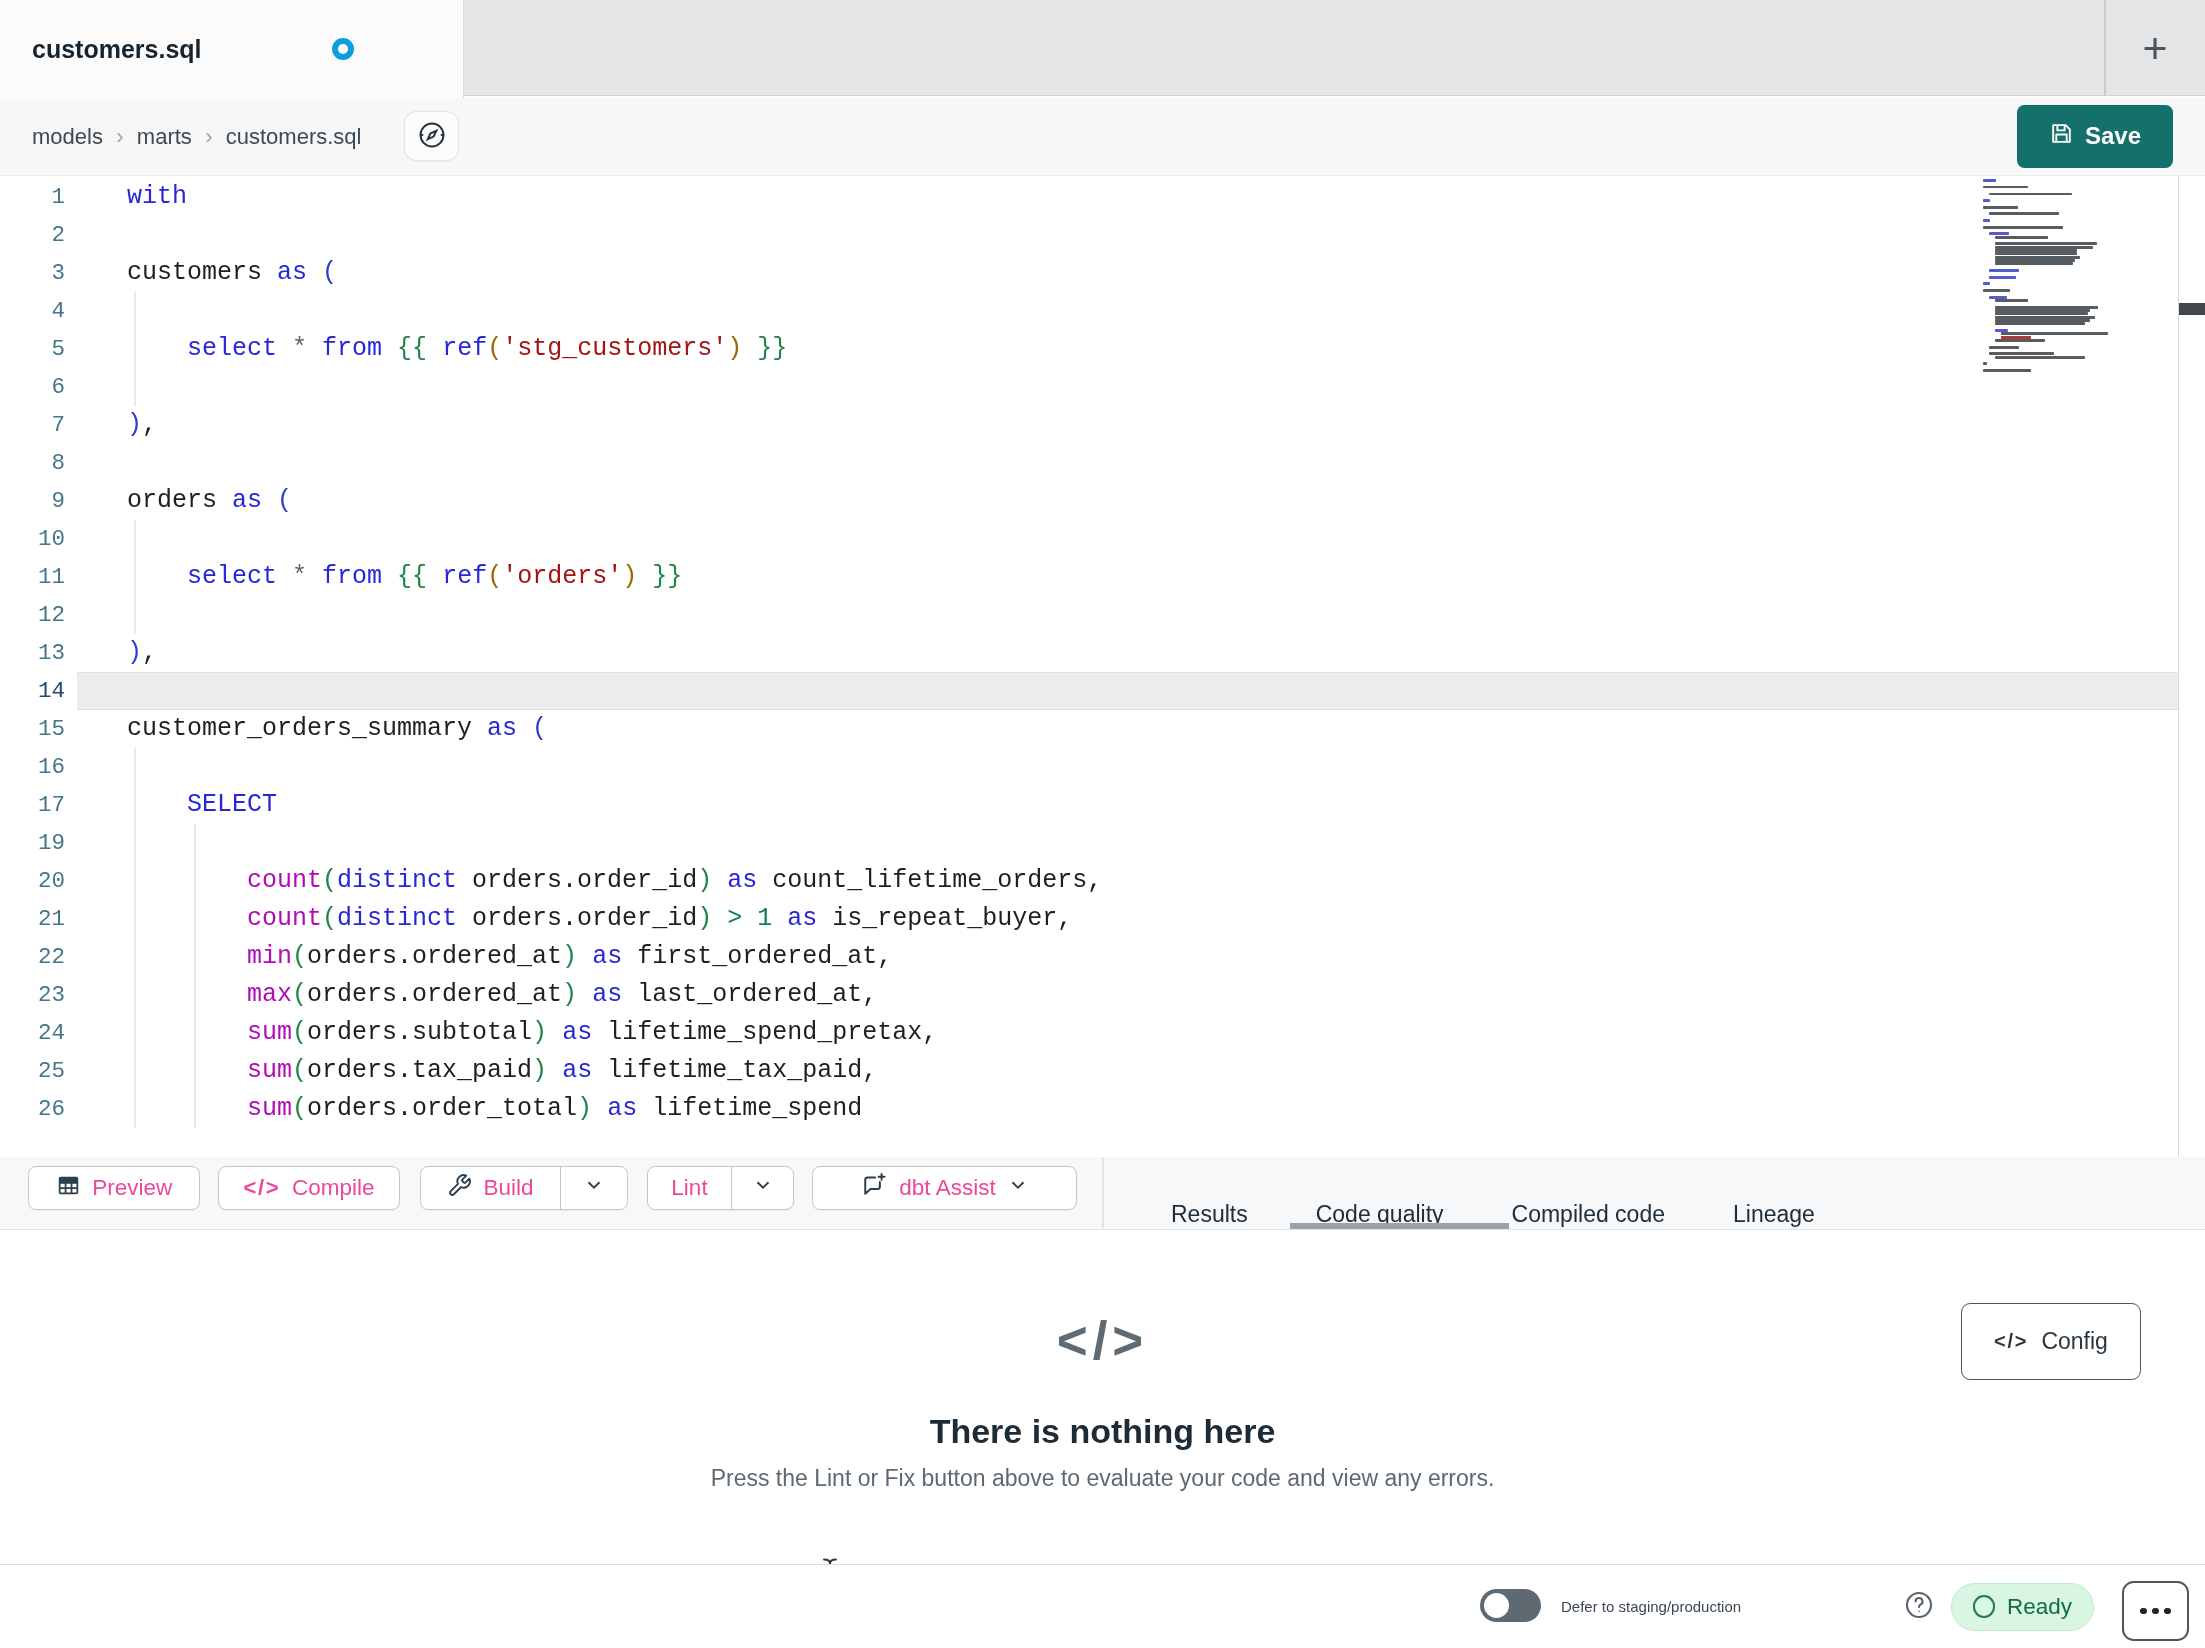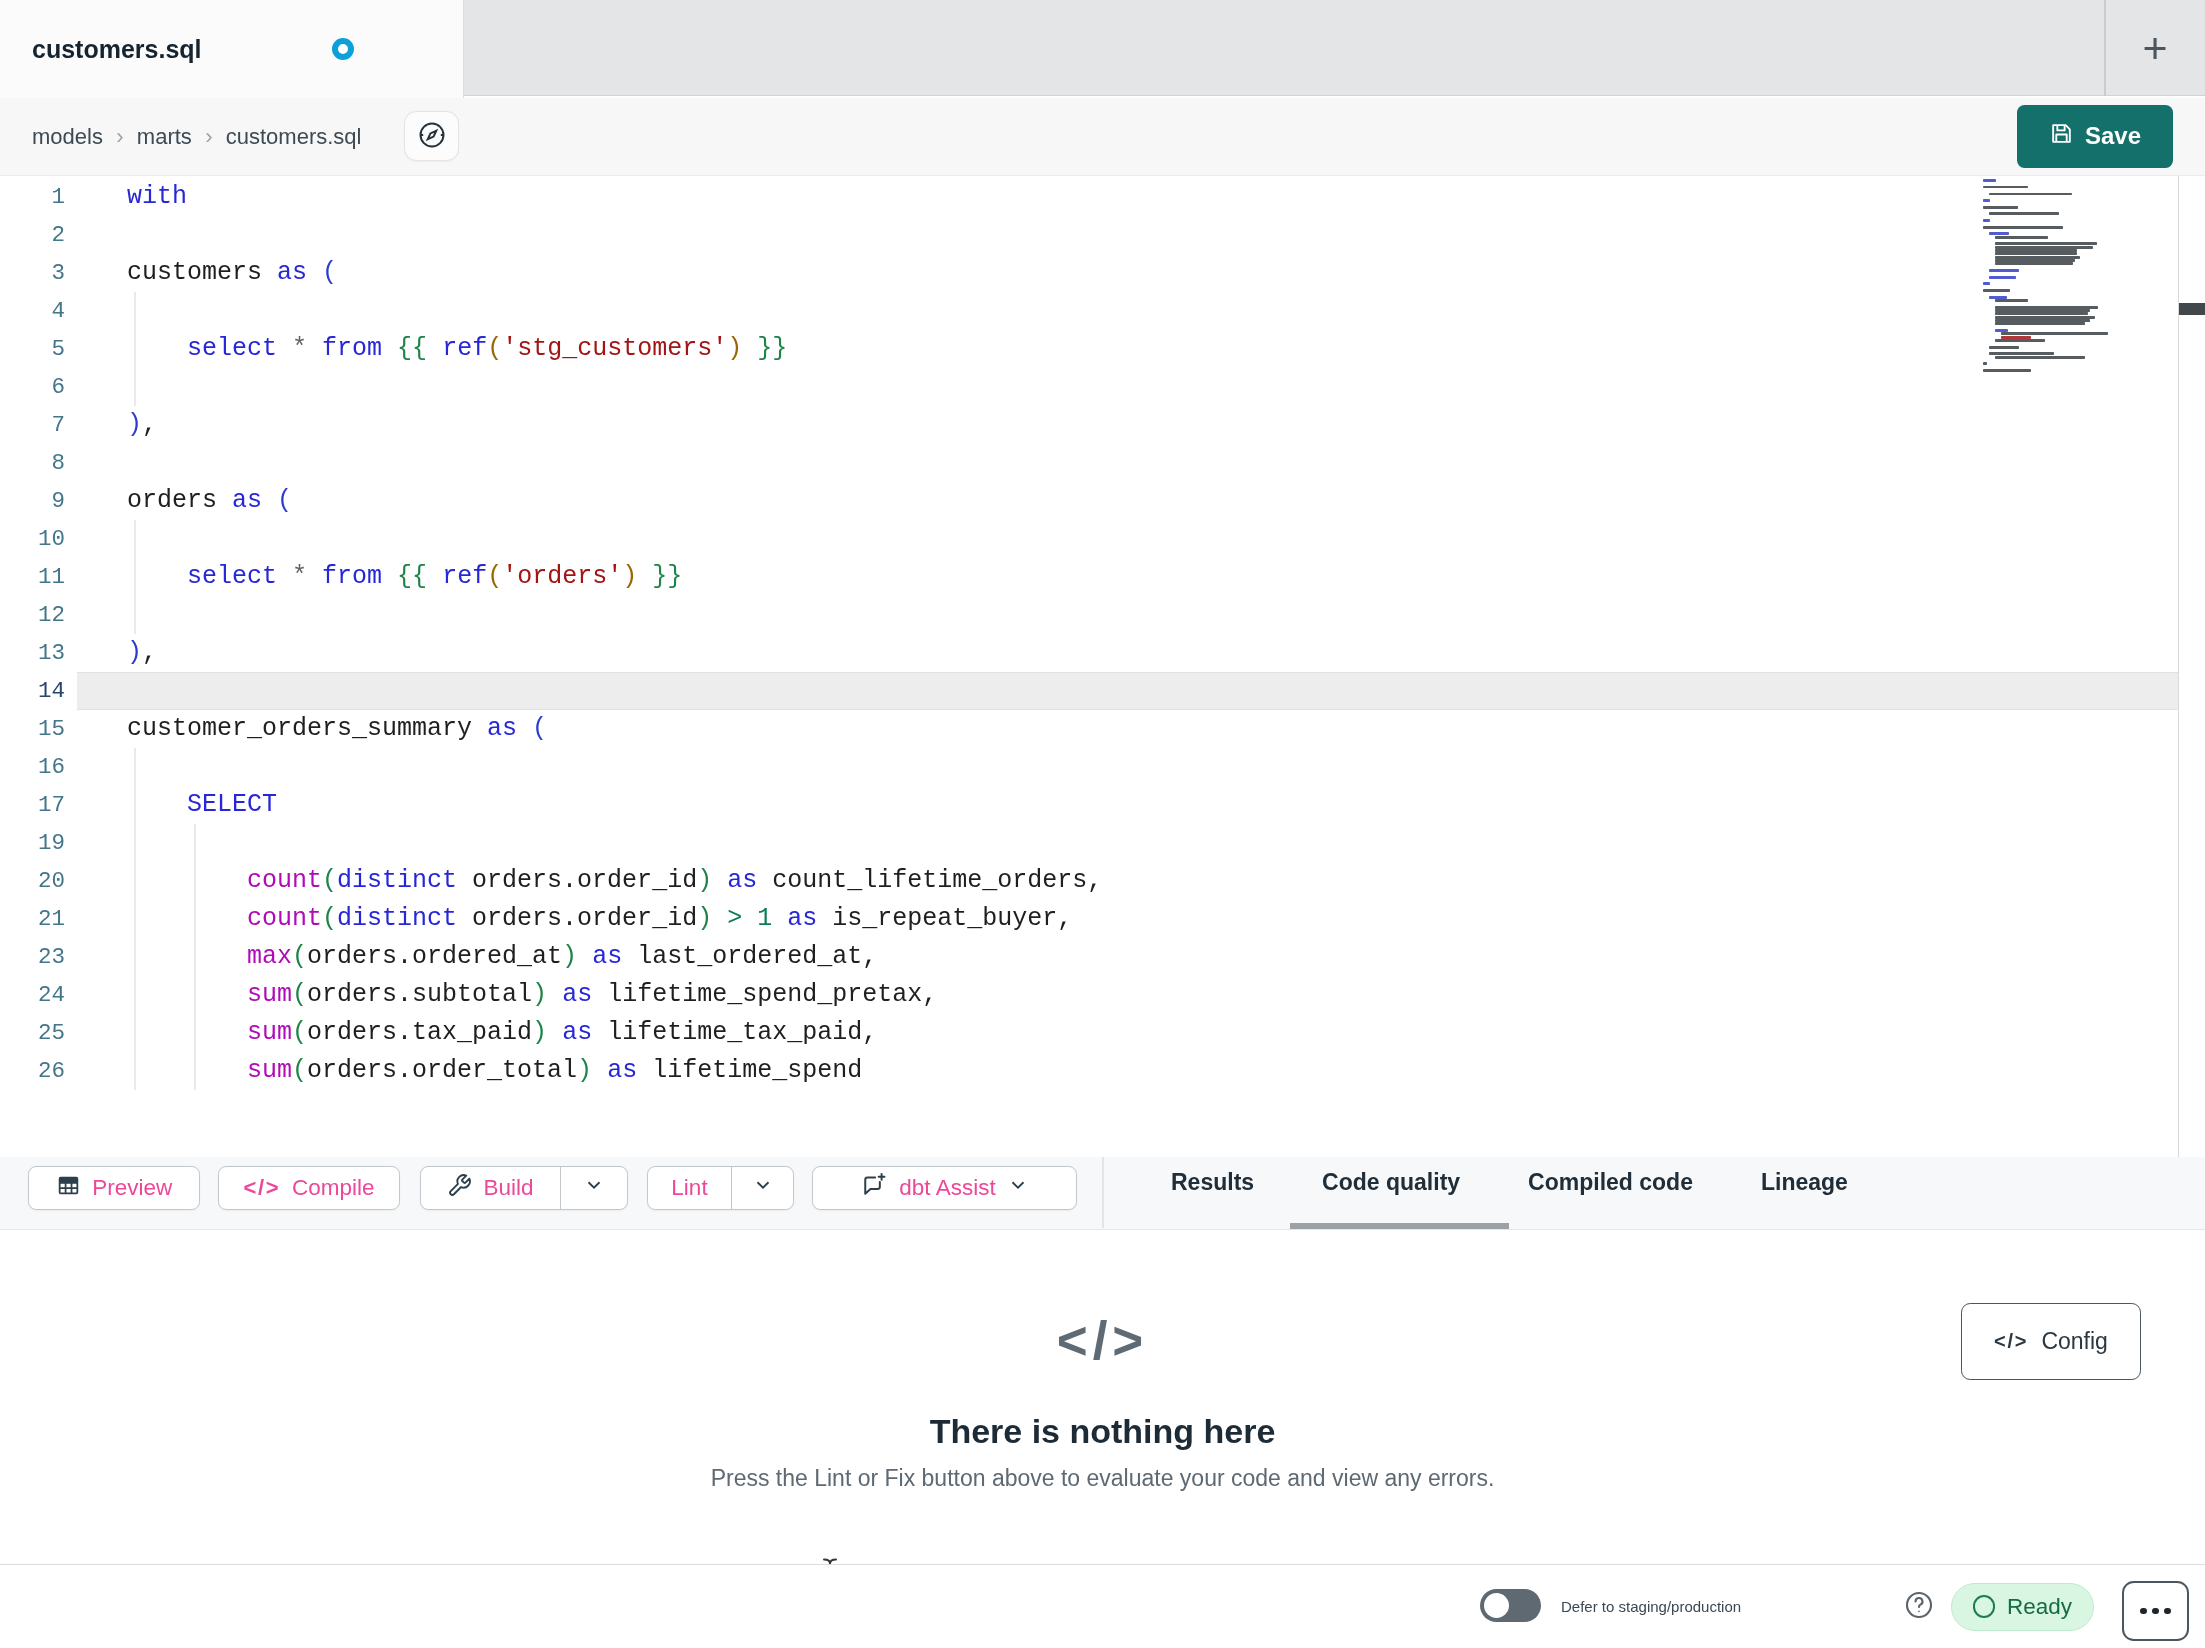--- a/index.html
+++ b/index.html
@@ -79,22 +79,22 @@
   #btn-build   { left: 420px; width: 208px; padding: 0; gap: 0; }
   #btn-lint    { left: 647px; width: 147px; padding: 0; gap: 0; }
   #btn-assist  { left: 812px; width: 265px; }
   .seg-main { flex: 1; height: 100%; display: flex; align-items: center; justify-content: center; gap: 11px; }
   .seg-chev { height: 100%; display: flex; align-items: center; justify-content: center;
               border-left: 1.7px solid #c3c7cb; cursor: pointer; }
   #btn-build .seg-chev { width: 67px; }
   #btn-lint  .seg-chev { width: 62px; }
   .glyph-code { font-weight: 700; letter-spacing: 1.7px; font-size: 22px; }
   .toolbar-sep { position: absolute; left: 1102px; top: 0; width: 1.7px; height: 71px; background: #e3e4e6; }
-  #panel-tabs { position: absolute; left: 1171px; top: 12px; height: 71px;
-                display: flex; align-items: flex-start; gap: 68px; font-weight: bold; }
+  #panel-tabs { position: absolute; left: 1171px; top: 0; height: 71px;
+                display: flex; align-items: flex-end; gap: 68px; }
   .ptab { font-size: 23px; color: #202e39; cursor: pointer; white-space: nowrap; }
   .tab-underline { position: absolute; left: 1290px; bottom: 0; width: 219px; height: 5.8px; background: #9aa1a7; }
 
   
   .panel { position: absolute; left: 0; top: 1230px; width: 2205px; height: 334px; background: #fff; }
   .code-glyph { position: absolute; left: 50%; transform: translateX(-50%); top: 80px;
                 font-size: 53px; font-weight: 700; color: #5e6a74; letter-spacing: 5px; }
   .empty-title { position: absolute; left: 0; width: 100%; top: 182px; text-align: center;
                  font-size: 34px; font-weight: 700; color: #1d2b36; }
   .empty-sub { position: absolute; left: 0; width: 100%; top: 235px; text-align: center;
@@ -260,20 +260,26 @@
           <div class="iguide" style="left: 134px;"></div>
           <div class="iguide" style="left: 194px;"></div>
           <div class="gutter">20</div>
           <div class="line-content"><span class="tok-t">        </span><span class="tok-f">count</span><span class="tok-b2">(</span><span class="tok-k">distinct</span><span class="tok-t"> orders.order_id</span><span class="tok-b2">)</span><span class="tok-t"> </span><span class="tok-k">as</span><span class="tok-t"> count_lifetime_orders,</span></div>
         </div>
         <div class="code-row">
           <div class="iguide" style="left: 134px;"></div>
           <div class="iguide" style="left: 194px;"></div>
           <div class="gutter">21</div>
           <div class="line-content"><span class="tok-t">        </span><span class="tok-f">count</span><span class="tok-b2">(</span><span class="tok-k">distinct</span><span class="tok-t"> orders.order_id</span><span class="tok-b2">)</span><span class="tok-t"> </span><span class="tok-n">&gt;</span><span class="tok-t"> </span><span class="tok-n">1</span><span class="tok-t"> </span><span class="tok-k">as</span><span class="tok-t"> is_repeat_buyer,</span></div>
+        </div>
+        <div class="code-row">
+          <div class="iguide" style="left: 134px;"></div>
+          <div class="iguide" style="left: 194px;"></div>
+          <div class="gutter">22</div>
+          <div class="line-content"><span class="tok-t">        </span><span class="tok-f">min</span><span class="tok-b2">(</span><span class="tok-t">orders.ordered_at</span><span class="tok-b2">)</span><span class="tok-t"> </span><span class="tok-k">as</span><span class="tok-t"> first_ordered_at,</span></div>
         </div>
         <div class="code-row">
           <div class="iguide" style="left: 134px;"></div>
           <div class="iguide" style="left: 194px;"></div>
           <div class="gutter">23</div>
           <div class="line-content"><span class="tok-t">        </span><span class="tok-f">max</span><span class="tok-b2">(</span><span class="tok-t">orders.ordered_at</span><span class="tok-b2">)</span><span class="tok-t"> </span><span class="tok-k">as</span><span class="tok-t"> last_ordered_at,</span></div>
         </div>
         <div class="code-row">
           <div class="iguide" style="left: 134px;"></div>
           <div class="iguide" style="left: 194px;"></div>

